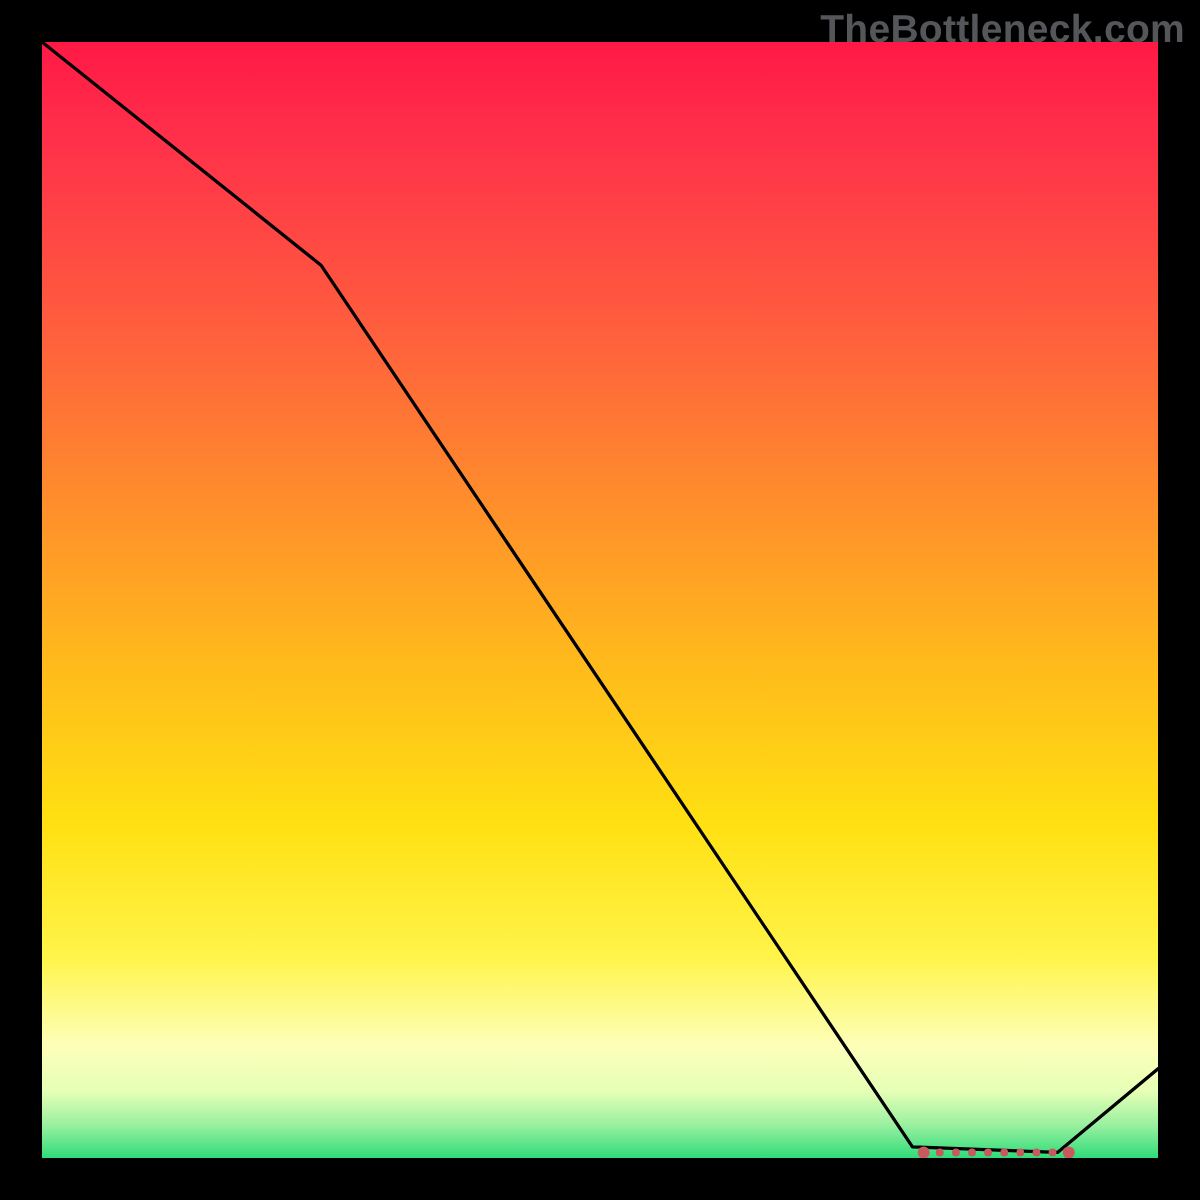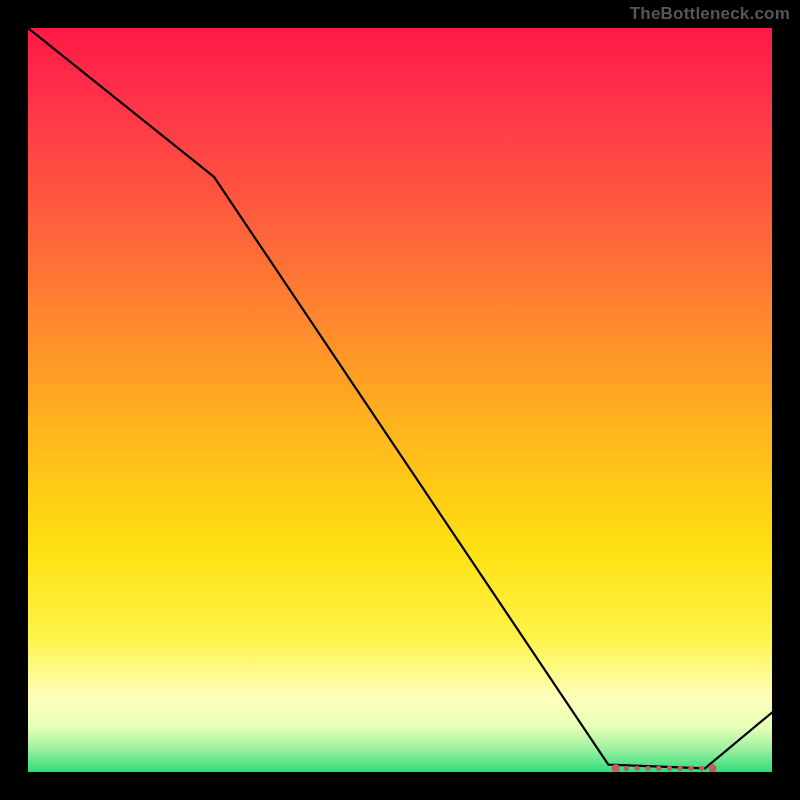--- a/index.html
+++ b/index.html
@@ -14,21 +14,21 @@
   .frame {
     position: relative;
     width: 800px;
     height: 800px;
     background: #000;
   }
   .watermark {
     position: absolute;
     top: 4px;
     right: 10px;
-    font-size: 17px;
+    font-size: 26px;
     font-weight: 600;
     color: #54565a;
     letter-spacing: 0.2px;
     user-select: none;
   }
   .plot-area {
     position: absolute;
     left: 28px;
     top: 28px;
     width: 744px;

